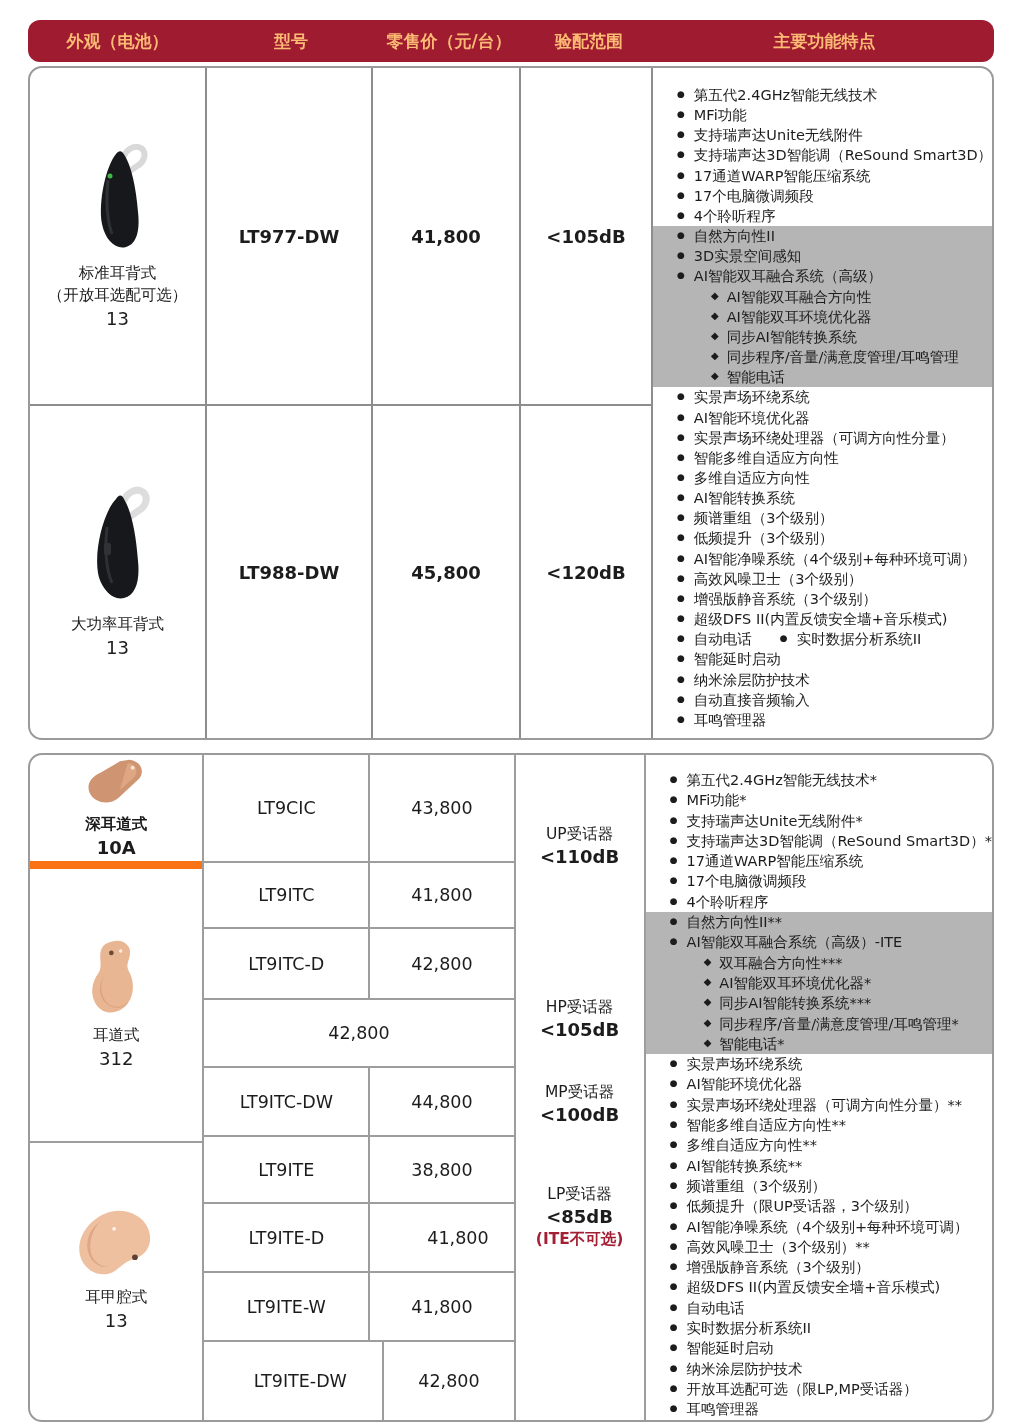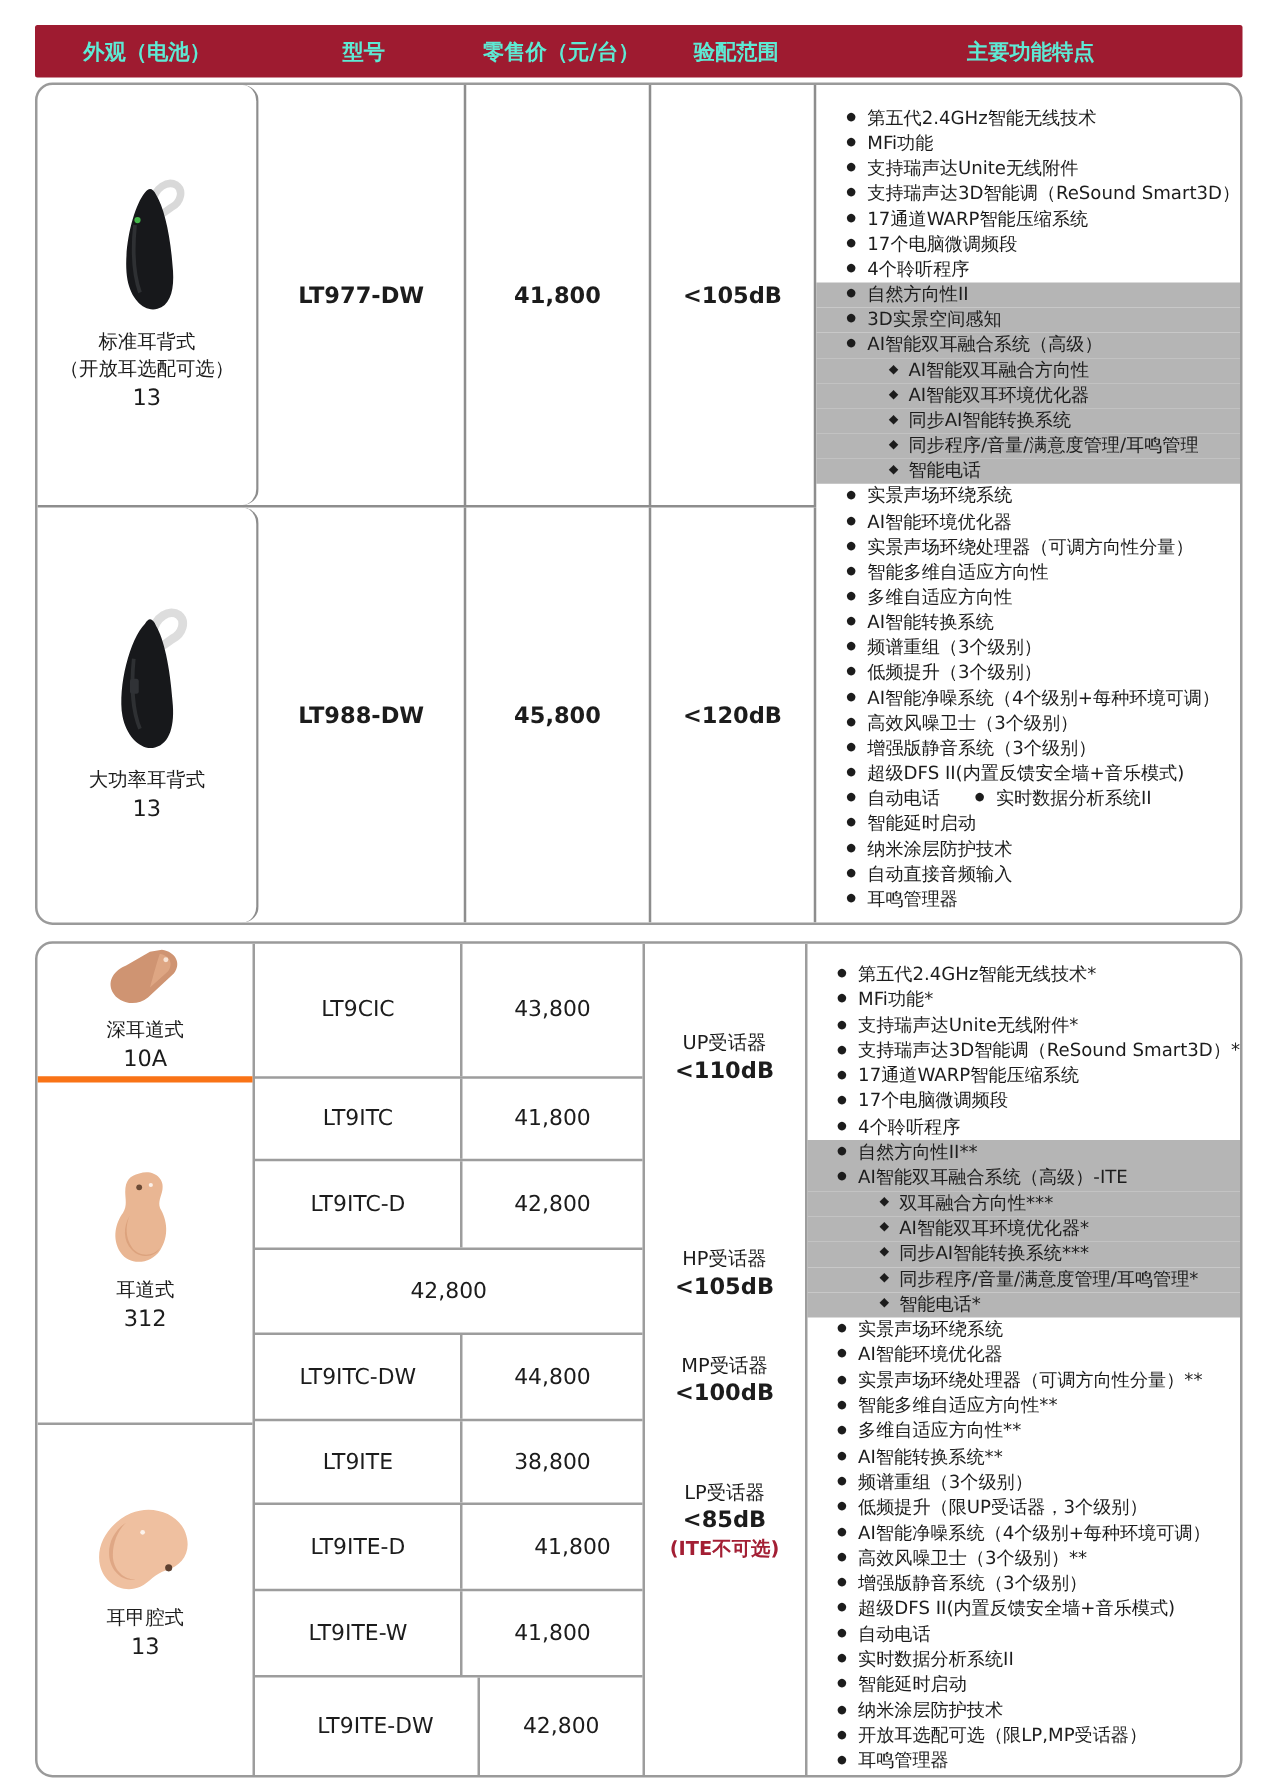--- a/index.html
+++ b/index.html
@@ -1,40 +1,40 @@
 <!DOCTYPE html>
 <html style="--header-bg: #9E1B30; --highlight: #B5B5B5; --note-red: #A31F34;"><head>
 <meta charset="utf-8">
 <style>
   html,body { margin:0; padding:0; background:#ffffff; }
   body { width:1022px; height:1428px; font-family:"DejaVu Sans","Liberation Sans",sans-serif; color:#1c1c1c; }
   .sheet { position:relative; width:1022px; height:1428px; background:#fff; overflow:hidden; }
 
   
   .header-bar { position:absolute; left:28px; top:20px; width:966px; height:42px;
-    background:var(--header-bg,#9E1B30); border-radius:2px; display:flex; align-items:center;
-    color:#5eead4; font-size:17px; font-weight:600; }
+    background:var(--header-bg,#9E1B30); border-radius:12px; display:flex; align-items:center;
+    color:#fdba74; font-size:17px; font-weight:600; }
   .hcol { text-align:center; }
   .hcol.c1 { width:179px; } .hcol.c2 { width:168px; } .hcol.c3 { width:148px; }
   .hcol.c4 { width:132px; } .hcol.c5 { flex:1; }
 
   
   .panel { position:absolute; left:28px; width:962px; border:2px solid #9a9a9a;
     border-radius:14px; background:#fff; display:flex; overflow:hidden; }
   .panel-top { top:66px; height:670px; }
   .panel-bottom { top:753px; height:665px; }
 
   
   .left-grid { width:627px; display:flex; flex-direction:column; }
   .bte-row { display:flex; height:336px; }
   .bte-row.first { border-bottom:2px solid #8d8d8d; height:336px; }
   .bte-row.second { height:332px; }
   .cell { border-right:2px solid #8d8d8d; display:flex; flex-direction:column;
     align-items:center; justify-content:center; text-align:center; }
-  .cell.appearance { width:175px;border-radius:13px; }
+  .cell.appearance { width:175px; }
   .cell.model { width:164px; font-weight:bold; font-size:18px; }
   .cell.price { width:146px; font-weight:bold; font-size:18px; }
   .cell.range { width:130px; font-weight:bold; font-size:18px; border-right:2px solid #8d8d8d; }
   .style-name { font-size:15.5px; line-height:1.42; margin-top:10px; }
   .style-note { font-size:15.5px; line-height:1.42; }
   .battery { font-size:18px; line-height:1.42; }
 
   
   .features { flex:1; padding-top:17px; font-size:14.5px; }
   .panel-bottom .features { padding-top:15px; }
@@ -43,21 +43,21 @@
   .feat-line.hl { background:var(--highlight,#B5B5B5); }
   .feat-line.sub { padding-left:58px; }
   .bullet { font-size:9px; line-height:inherit; margin-right:9px; transform:translateY(-1px); }
   .bullet.diamond { font-size:10px; margin-right:8px; }
   .txt { }
   .gap { width:28px; }
 
   
   .app-col { width:175px; border-right:2px solid #9d9d9d; display:flex; flex-direction:column; }
   .app-group { display:flex; flex-direction:column; align-items:center; justify-content:center; text-align:center; }
-  .app-group.g1 { height:106px; border-bottom:5px solid #f97316; }
+  .app-group.g1 { height:106px; border-bottom:8px solid #f97316;font-weight:bold; }
   .app-group.g2 { height:272px; border-bottom:2px solid #9d9d9d; }
   .app-group.g3 { height:256px; }
   .app-group .style-name { margin-top:6px; }
 
   .models-col { width:314px; border-right:2px solid #9d9d9d; display:flex; flex-direction:column; }
   .m-row { display:flex; border-bottom:2px solid #9d9d9d; }
   .m-row:last-child { border-bottom:none; }
   .m-row:nth-child(1){ height:106px; } .m-row:nth-child(2){ height:64px; }
   .m-row:nth-child(3){ height:69px; }  .m-row:nth-child(4){ height:66px; }
   .m-row:nth-child(5){ height:67px; }  .m-row:nth-child(6){ height:65px; }

